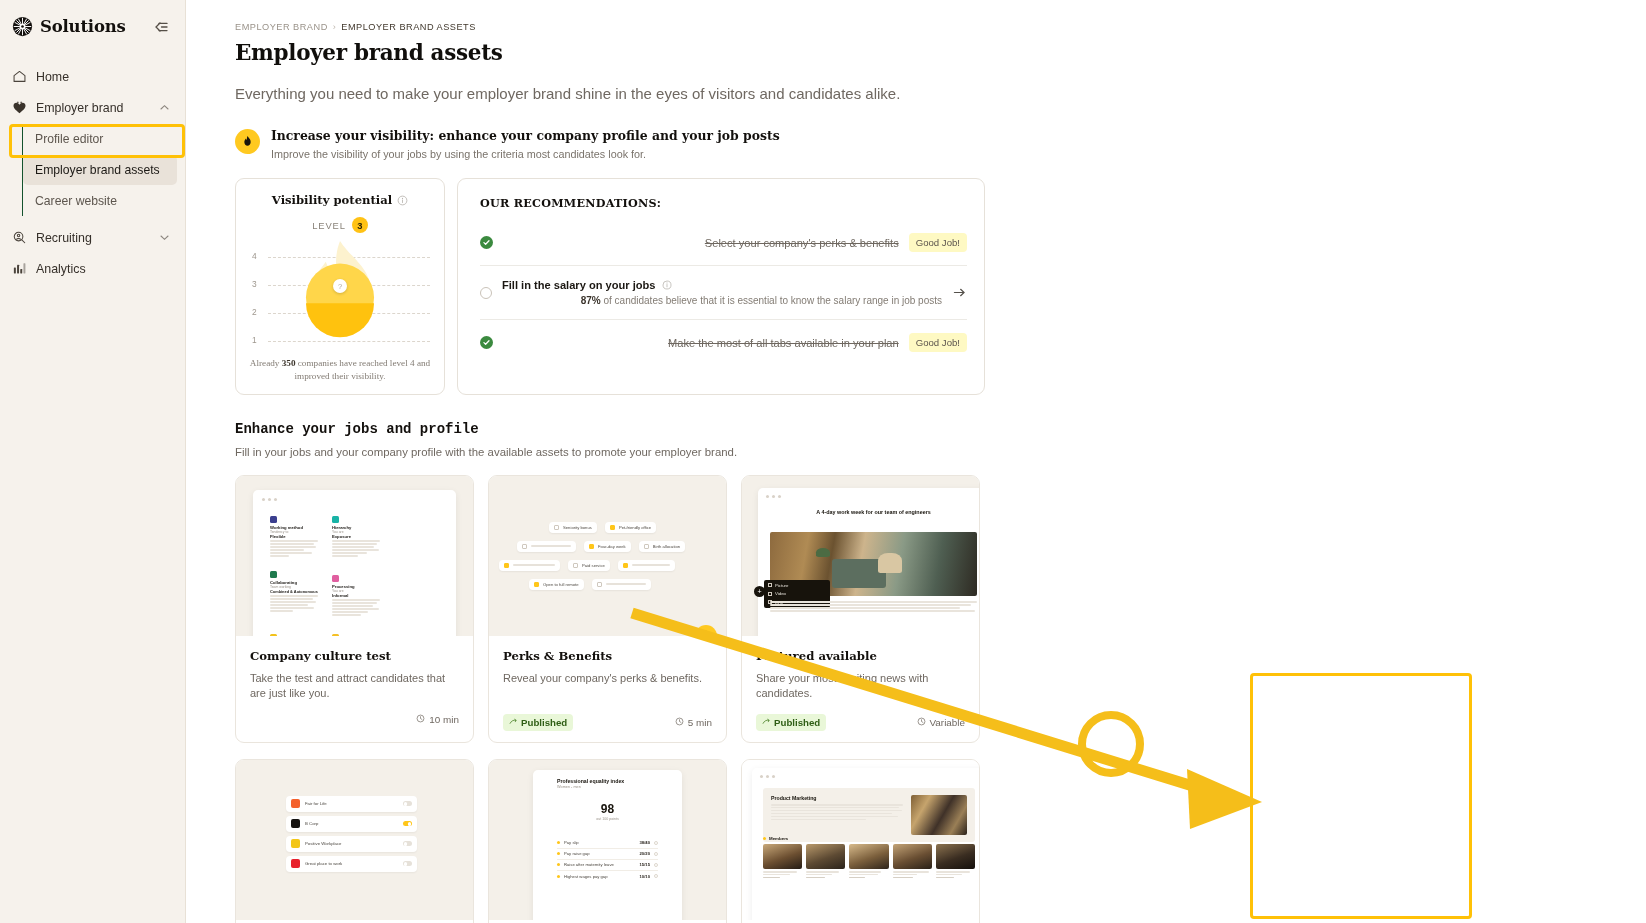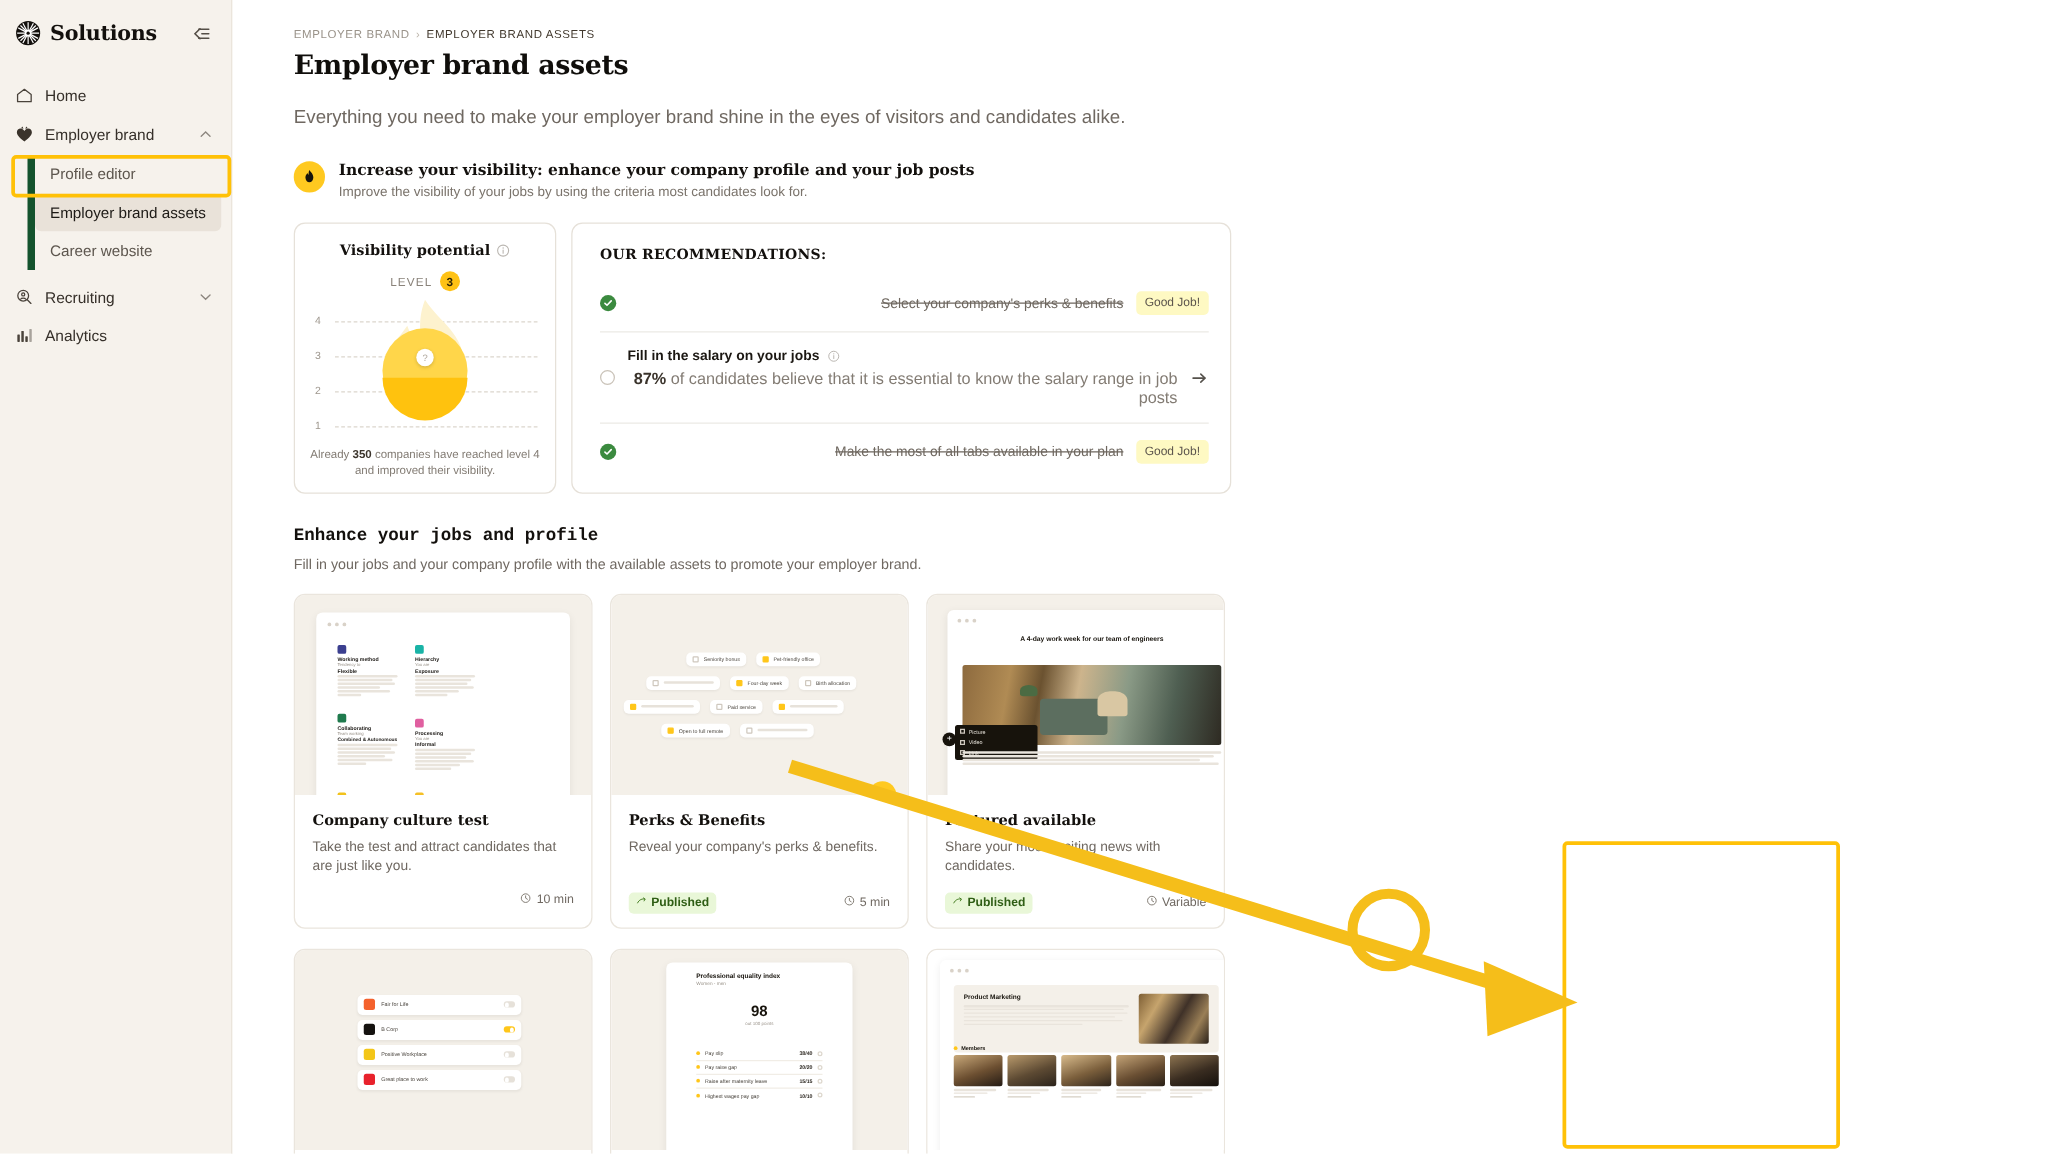--- a/index.html
+++ b/index.html
@@ -36,21 +36,21 @@
   .nav { margin-top: 18px; }
   .nav-item {
     display: flex; align-items: center; gap: 9px;
     padding: 8px 14px 8px 12px;
     font-size: 12.4px; color: #36302a; cursor: pointer;
     position: relative;
   }
   .nav-item .nic { width: 15px; height: 15px; flex: 0 0 15px; display:block; }
   .nav-item .chev { margin-left: auto; width: 13px; height: 13px; opacity:.75; }
   .sub-wrap {
-    margin-left: 22px; border-left: 6px solid #14532d;
+    margin-left: 22px; border-left: 1px solid #14532d;
     padding-left: 0;
   }
   .sub-item {
     font-size: 12.2px; color: #5d564e;
     padding: 8px 10px 8px 12px;
     cursor: pointer; border-radius: 5px;
     margin: 1px 8px 1px 0;
   }
   .sub-item.active {
     background: #e9e2d9; color: #1d1a16; font-weight: normal;
@@ -126,21 +126,21 @@
     transform: translateY(-6px);
   }
   .flame-svg { position: absolute; left: 50%; transform: translateX(-50%); bottom: -2px; }
   .flame-dot {
     position: absolute; left: 50%; transform: translateX(-50%);
     top: 34px; width: 14px; height: 14px; border-radius: 50%;
     background: #fff; box-shadow: 0 1px 3px rgba(0,0,0,.18);
     display:flex; align-items:center; justify-content:center;
     font-size: 7.5px; color: #b0a89d;
   }
-  .vis-foot { text-align: center; font-size: 9.2px; color: #837c74; line-height: 1.45; margin-top: 12px; }
+  .vis-foot { text-align: center; font-size: 9.2px; color: #837c74; line-height: 1.45; margin-top: 12px; font-family: Liberation Serif, serif; }
   .vis-foot b { color: #3c352c; }
 
   .panel-rec { flex: 1 1 auto; padding: 17px 17px 6px 22px; }
   .rec-head {
     font-size: 11.2px; font-weight: bold; letter-spacing: .25px; color: #13100d;
     font-family: "DejaVu Serif", serif;
   }
   .rec-row {
     display: flex; align-items: center; gap: 10px;
     padding: 13px 0 13px 0; border-bottom: 1px solid #eceae5;
@@ -152,21 +152,21 @@
     background: #3b8a3f; display: flex; align-items: center; justify-content: center;
   }
   .rec-radio {
     width: 12px; height: 12px; flex: 0 0 12px; border-radius: 50%;
     border: 1.3px solid #cac3b9; background: #fff;
   }
   .rec-mid { flex: 1 1 auto; text-align: right; }
   .rec-lbl { font-size: 11.1px; color: #4a443d; }
   .rec-lbl.done { text-decoration: line-through; color: #6e675f; }
   .rec-lbl.bold { font-weight: bold; color: #1b1712; display:flex; align-items:center; gap:5px; }
-  .rec-desc { font-size: 13px; color: #837c74; margin-top: 4px; }
+  .rec-desc { font-size: 10px; color: #837c74; margin-top: 4px; }
   .rec-desc b { color: #3a332b; }
   .goodjob {
     background: #fef9c3; color: #5b544c; font-size: 9.6px;
     padding: 4px 7px; border-radius: 4px; white-space: nowrap;
   }
   .arrow-right { width: 15px; height: 15px; opacity: .8; }
 
   
   .sec-title {
     font-family:Liberation Mono, monospace; font-size: 14px; font-weight: bold;

